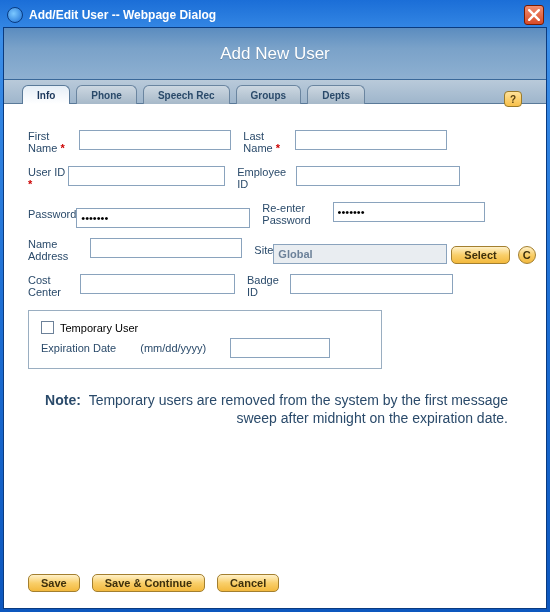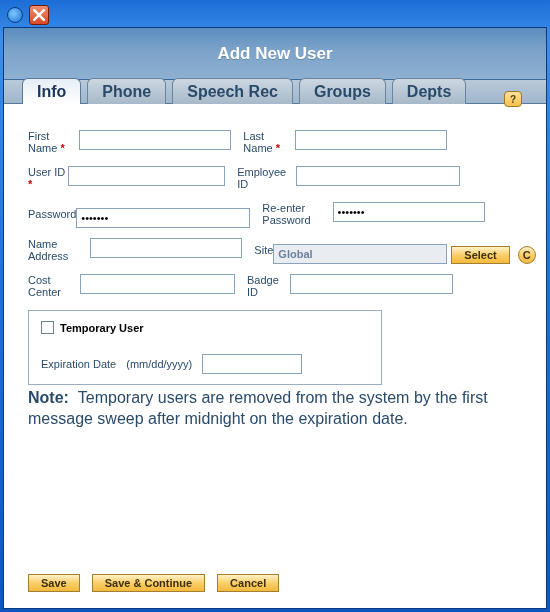--- a/index.html
+++ b/index.html
@@ -53,36 +53,36 @@
     background: linear-gradient(to bottom, #5b8cbf 0%, #7aa2c9 40%, #8eb0d1 100%);
     border-bottom: 1px solid #3a6899;
     display: flex;
     align-items: center;
     justify-content: center;
     position: relative;
   }
   .header-title {
     color: #fff;
     font-size: 17px;
-    font-weight: bold;
+    font-weight: normal;
     text-shadow: 0 1px 0 rgba(0,0,0,0.2);
   }
   .tabs-row {
     height: 24px;
     background: linear-gradient(to bottom, #b9cada, #9fb6cc);
     border-bottom: 1px solid #5a7a99;
     display: flex;
     align-items: flex-end;
     padding-left: 18px;
     gap: 6px;
     position: relative;
   }
   .tab {
     padding: 4px 14px 3px 14px;
-    font-size: 16px;
+    font-size: 10px;
     font-weight: bold;
     color: #2a4a6a;
     background: linear-gradient(to bottom, #ccd7e1, #a7b9c9);
     border: 1px solid #6a85a0;
     border-bottom: none;
     border-radius: 6px 6px 0 0;
     cursor: pointer;
     position: relative;
     bottom: -1px;
   }
@@ -146,21 +146,21 @@
     font-family: inherit;
   }
   input.text.readonly {
     background: #e9edf1;
     color: #6c8199;
     font-weight: bold;
   }
   .pill-btn {
     background: linear-gradient(to bottom, #fff1c9, #f9cf6a 50%, #f3b93d);
     border: 1px solid #a37f2f;
-    border-radius: 0;
+    border-radius: 5px;
     padding: 2px 12px;
     font-size: 11px;
     font-weight: bold;
     color: #3e300c;
     cursor: pointer;
     font-family: inherit;
   }
   .pill-btn.circle {
     width: 18px; height: 18px;
     padding: 0;
@@ -170,59 +170,60 @@
   .fieldset {
     border: 1px solid #9aaec1;
     margin-top: 10px;
     padding: 10px 12px;
     width: 354px;
   }
   .chk-row {
     display: flex;
     align-items: center;
     gap: 6px;
-    margin-bottom: 20px;
-    font-weight: bold;
+    margin-bottom: 4px;
   }
   .chk {
     width: 13px; height: 13px;
     border: 1px solid #6c8199;
     background: #fff;
     cursor: pointer;
   }
   .exp-row {
     display: flex;
     align-items: center;
-    gap: 10px;
+    gap: 24px;
     color: #2a4a6a;
   }
   input.text.sm { width: 100px; }
   .note {
-    margin-top: 3px;
-    font-size: 16px;
+    margin-top: 22px;
+    font-size: 14px;
     color: #2a4a6a;
     line-height: 1.3;
     width: 480px;
+    text-align: right;
   }
   .note b { font-weight: bold; }
   .footer {
     position: absolute;
     bottom: 16px;
     left: 24px;
     display: flex;
     gap: 12px;
     margin-top: 26px;
   }
 </style>
 </head>
 <body>
 
 <div class="window">
   <div class="titlebar">
     <div class="ie-icon"></div>
+    <div class="title-text">Add/Edit User -- Webpage Dialog</div>
     <div class="close-btn">
       <svg viewBox="0 0 10 10">
         <path d="M1 1 L9 9 M9 1 L1 9" stroke="#fff" stroke-width="2" stroke-linecap="round"></path>
       </svg>
     </div>
   </div>
 
   <div class="outer-border">
     <div class="header-band">
       <div class="header-title">Add New User</div>

